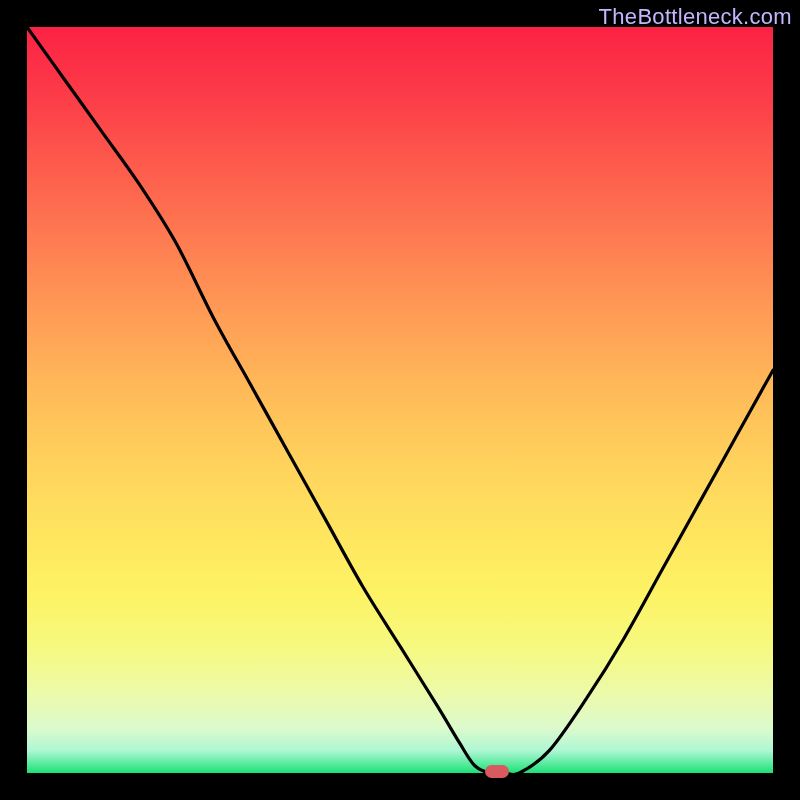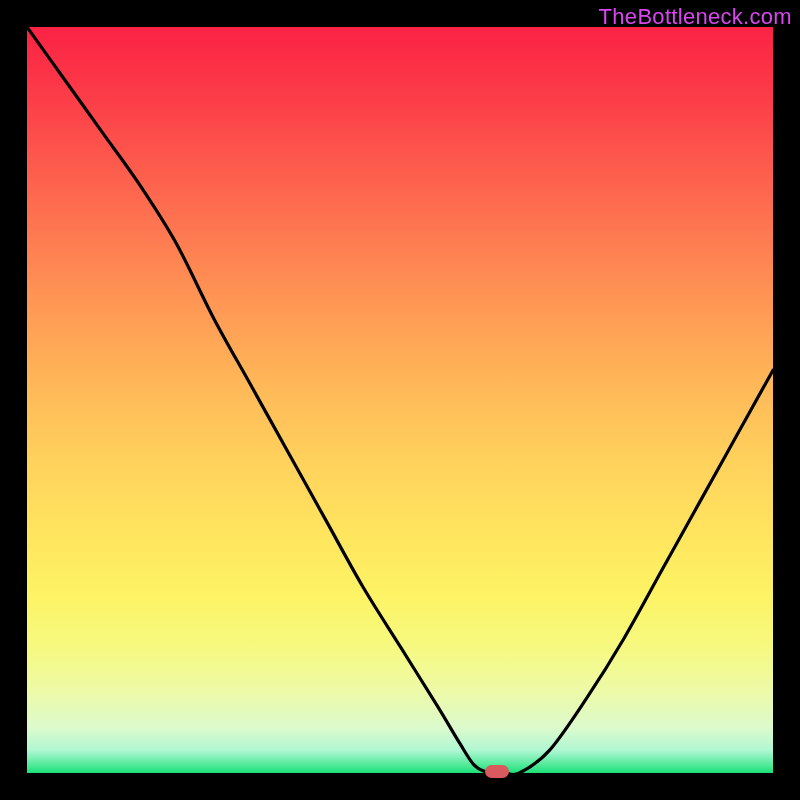--- a/index.html
+++ b/index.html
@@ -41,21 +41,21 @@
       #dcfacd 94%,
       #aef7d3 97%,
       #4de997 99%,
       #1be077 100%
     );
   }
   .watermark {
     position: absolute;
     top: 4px;
     right: 8px;
-    color: #d946ef;
+    color: #c4b5fd;
     font-size: 22px;
     font-weight: 500;
     letter-spacing: 0.3px;
     user-select: none;
   }
   .curve-svg {
     position: absolute;
     top: 0;
     left: 0;
     width: 746px;

